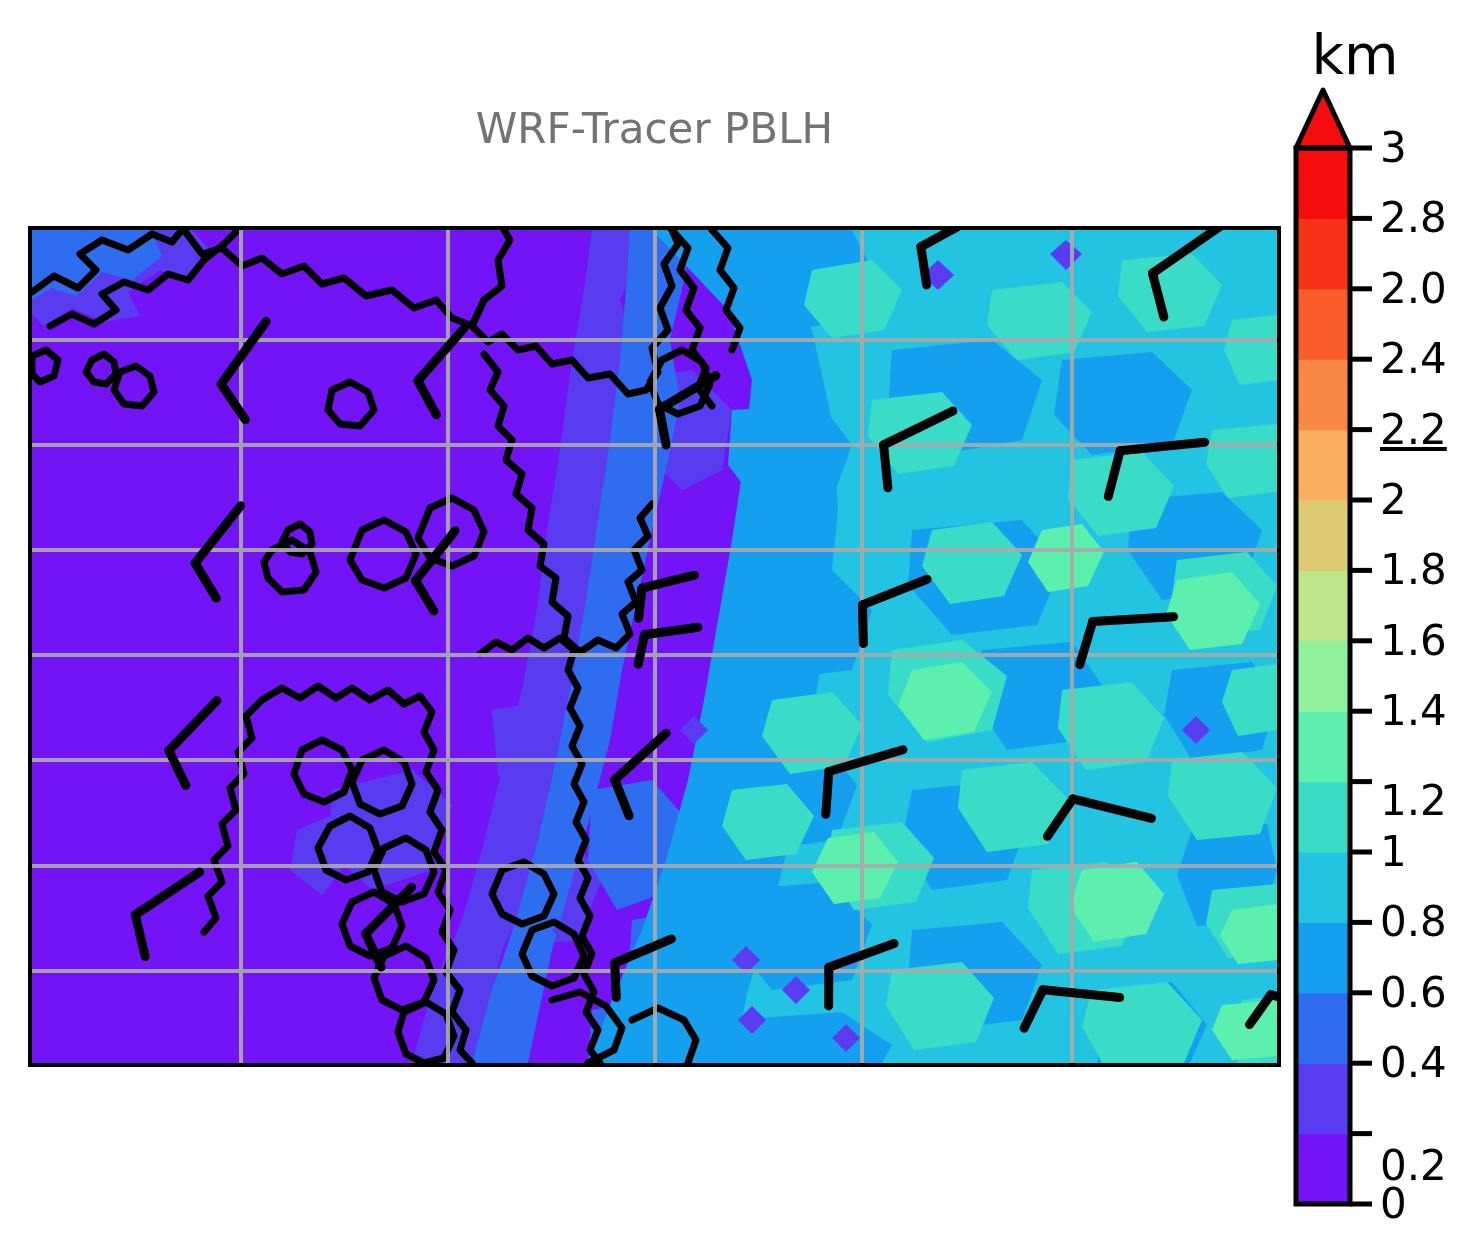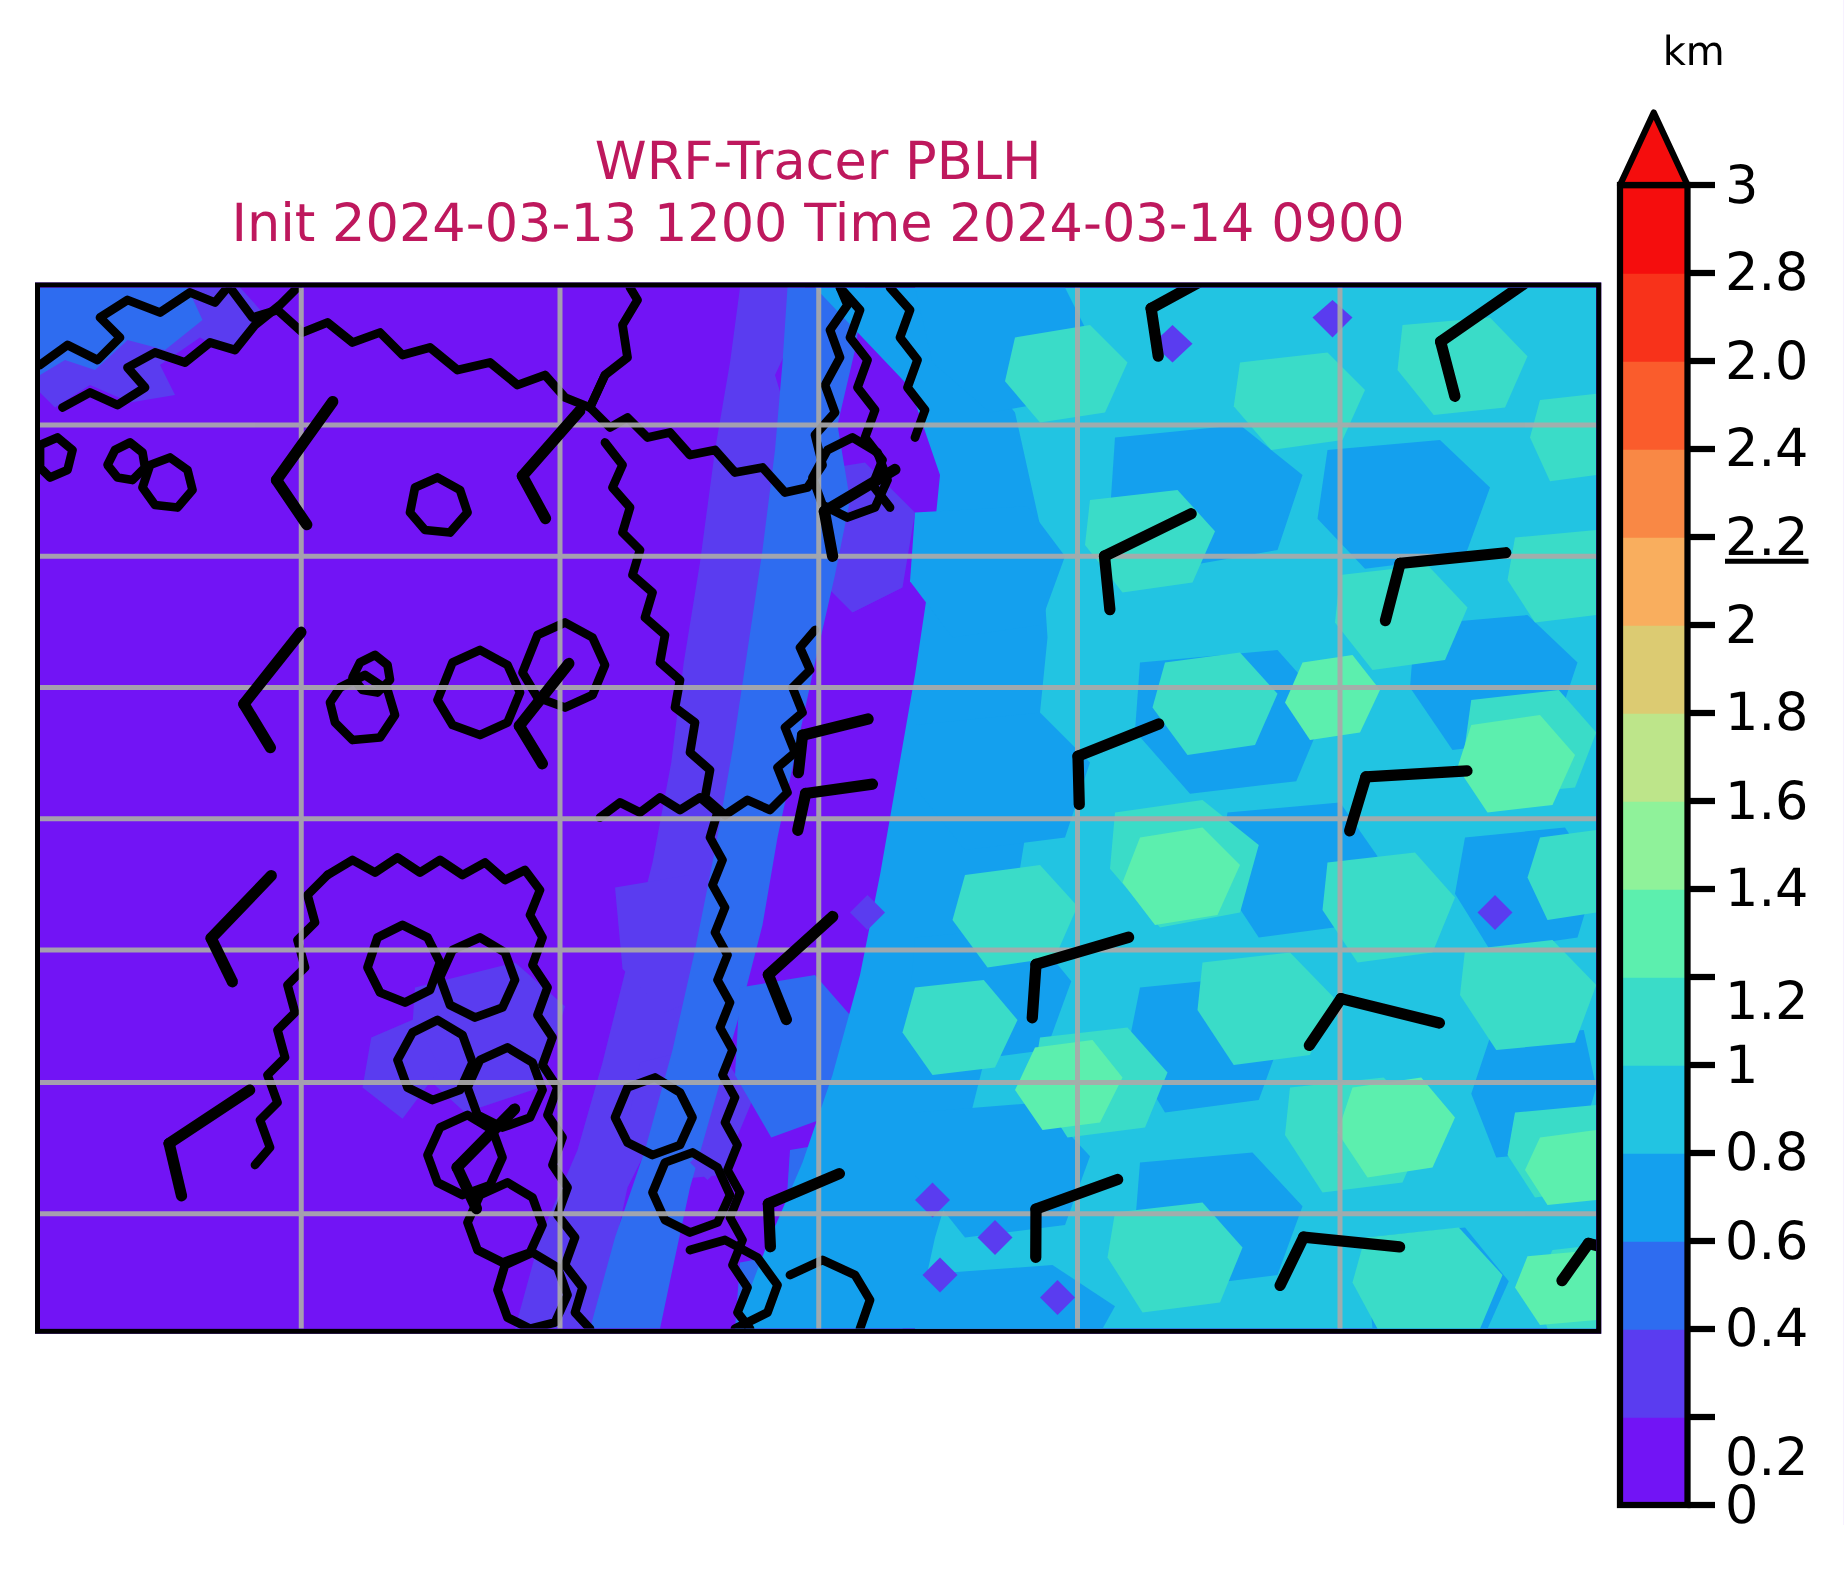--- a/index.html
+++ b/index.html
@@ -16,21 +16,21 @@
   }
 
   
   #title-block {
     position: absolute;
     left: 28px;
     top: 104px;
     width: 1253px;
     text-align: center;
     line-height: 1.18;
-    color: #be185d;
+    color: #737373;
     font-size: 42px;
     font-family: "DejaVu Sans", sans-serif;
     white-space: nowrap;
   }
   #title-line-1, #title-line-2 { display: block; }
 
   
   #map-axes {
     position: absolute;
     left: 28px;
@@ -50,21 +50,21 @@
   }
   #map-svg { display: block; width: 100%; height: 100%; }
 
   
   #colorbar-unit-label {
     position: absolute;
     left: 1300px;
     top: 22px;
     width: 110px;
     text-align: center;
-    font-size: 32px;
+    font-size: 56px;
     color: #000000;
     font-family: "DejaVu Sans", sans-serif;
   }
   #colorbar-wrap {
     position: absolute;
     left: 1296px;
     top: 88px;
     width: 54px;
     height: 1118px;
   }
@@ -85,21 +85,20 @@
     font-family: "DejaVu Sans", sans-serif;
     transform: translateY(-50%);
     white-space: nowrap;
   }
 </style>
 </head>
 <body>
 
 <div id="title-block">
   <span id="title-line-1">WRF-Tracer PBLH</span>
-  <span id="title-line-2">Init 2024-03-13 1200 Time 2024-03-14 0900</span>
 </div>
 
 <div id="map-axes">
   <div id="map-inner">
     <svg id="map-svg" viewBox="0 0 1245 833" preserveAspectRatio="none">
       <defs>
         <clipPath id="mapclip">
             <rect x="0" y="0" width="1245" height="833"></rect>
           </clipPath>
       </defs>

